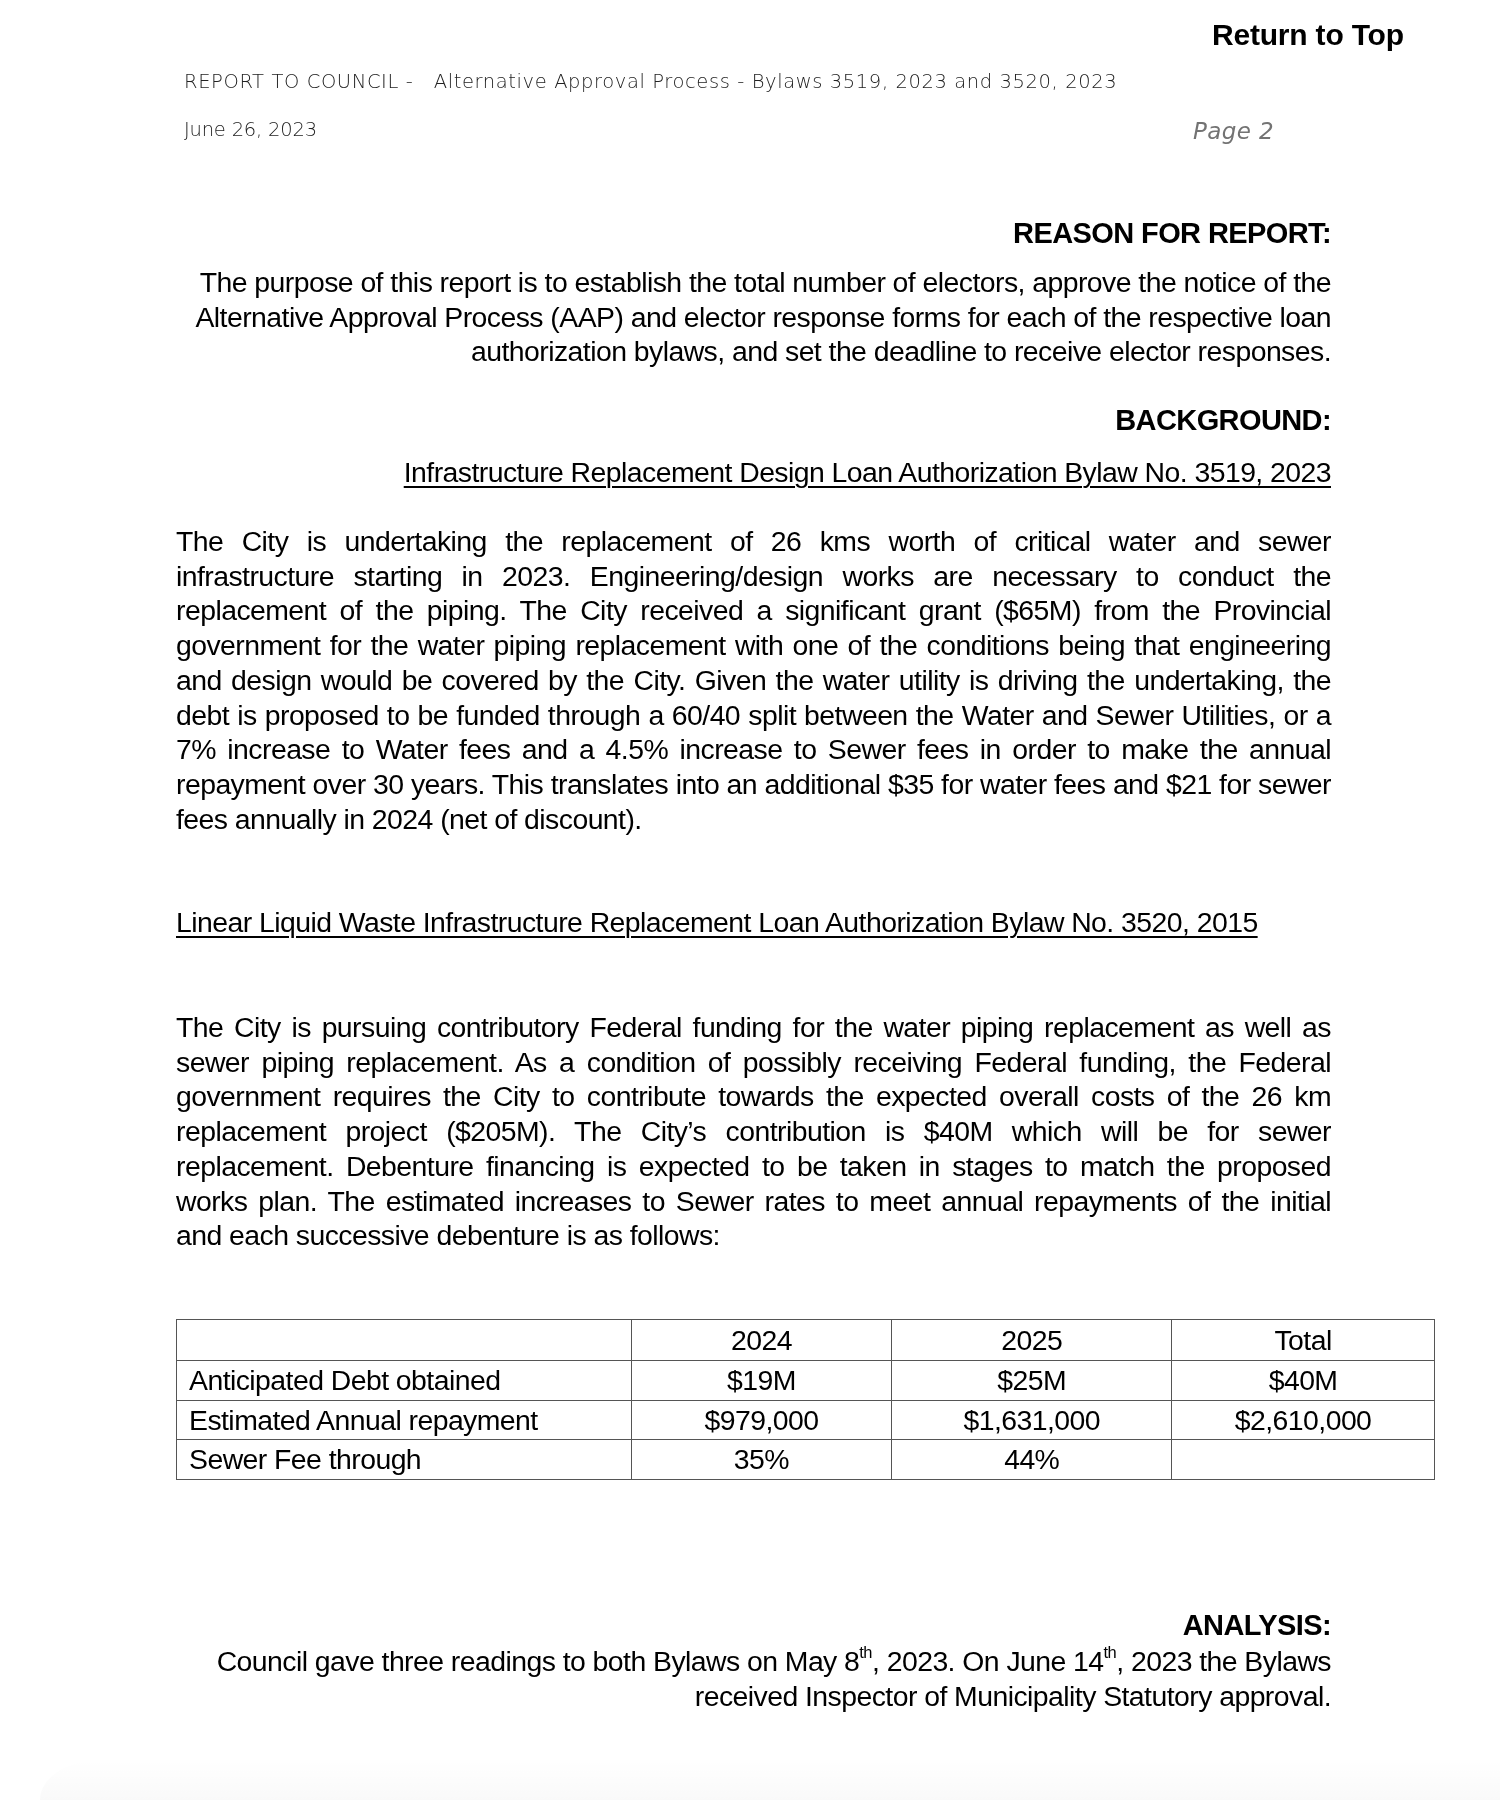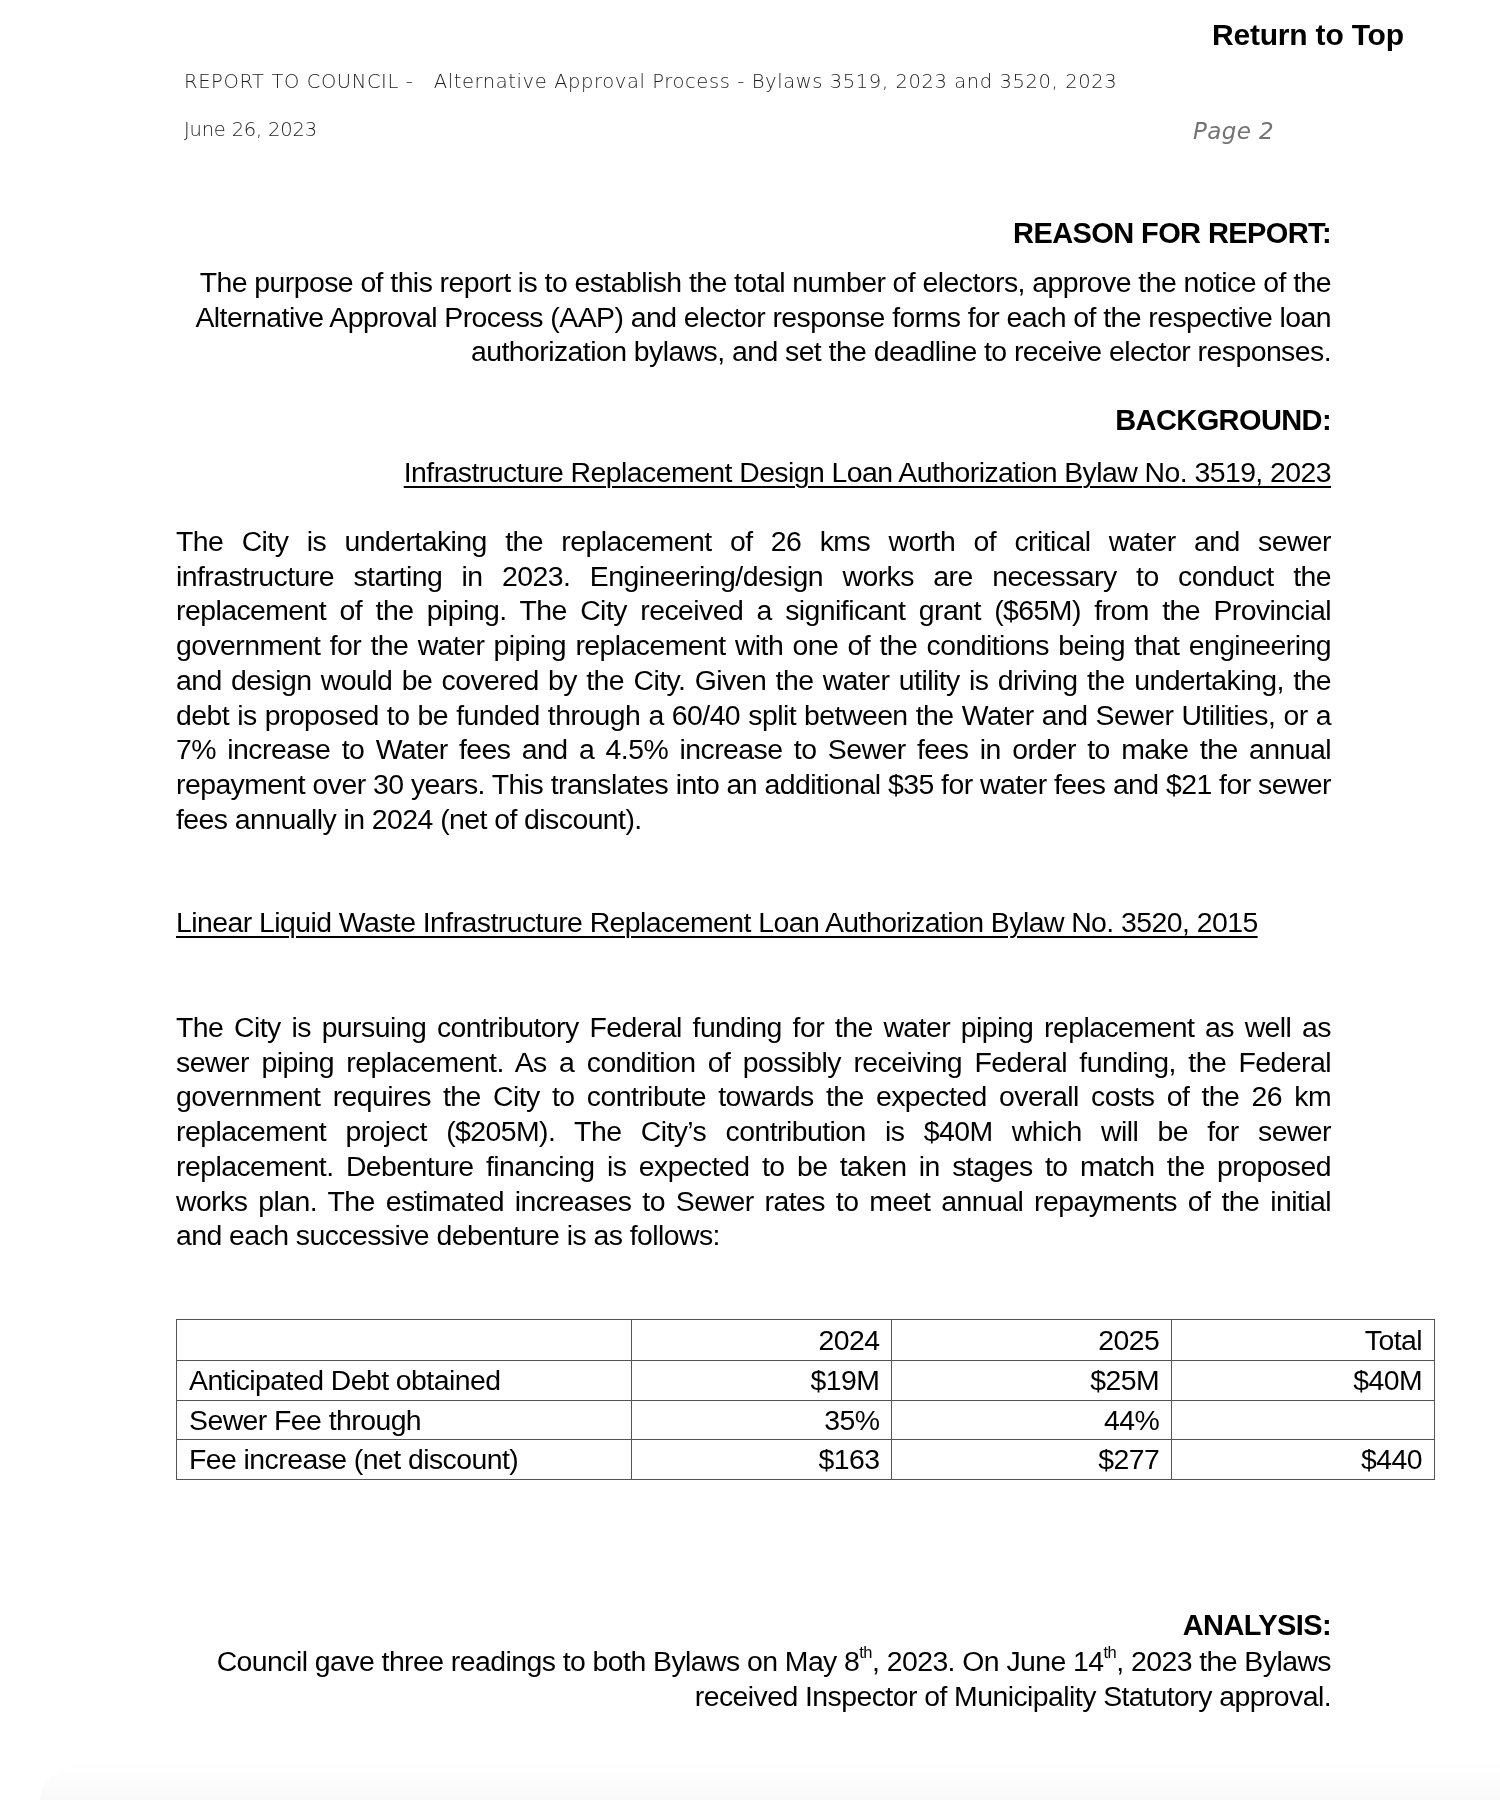--- a/index.html
+++ b/index.html
@@ -38,21 +38,21 @@
   sup { font-size: 0.58em; vertical-align: 0.8em; line-height: 0; }
   table.data {
     position: absolute; left: 176px; top: 1319px; width: 1259px;
     border-collapse: collapse;
     font-family: "Liberation Sans", sans-serif; font-size: 28.4px; letter-spacing: -0.55px;
   }
   table.data td {
     border: 1.6px solid #555; height: 38.5px; padding: 0 12px; line-height: 30px;
     vertical-align: middle;
   }
-  table.data td.c { text-align: right; }
+  table.data td.c { text-align: center; }
   table.data tr.head td { height: 40px; }
 </style>
 </head>
 <body>
 
 <a class="return-top">Return to Top</a>
 
 <div class="hdr hdr-title">REPORT TO COUNCIL -   Alternative Approval Process - Bylaws 3519, 2023 and 3520, 2023</div>
 <div class="hdr hdr-date">June 26, 2023</div>
 <div class="hdr-page">Page 2</div>
@@ -81,30 +81,30 @@
     <td class="c">2025</td>
     <td class="c">Total</td>
   </tr>
   <tr>
     <td>Anticipated Debt obtained</td>
     <td class="c">$19M</td>
     <td class="c">$25M</td>
     <td class="c">$40M</td>
   </tr>
   <tr>
+    <td>Estimated Annual repayment</td>
+    <td class="c">$979,000</td>
+    <td class="c">$1,631,000</td>
+    <td class="c">$2,610,000</td>
+  </tr>
+  <tr>
     <td>Sewer Fee through</td>
     <td class="c">35%</td>
     <td class="c">44%</td>
     <td class="c"></td>
-  </tr>
-  <tr>
-    <td>Fee increase (net discount)</td>
-    <td class="c">$163</td>
-    <td class="c">$277</td>
-    <td class="c">$440</td>
   </tr>
 </tbody>
   </table>
 
 <div class="content h" style="top:1608px;">ANALYSIS:</div>
 <div class="content" style="top:1644px;"><span>Council gave three readings to both Bylaws on May 8</span><sup>th</sup><span>, 2023.  On June 14</span><sup>th</sup><span>, 2023 the Bylaws received Inspector of Municipality Statutory approval.</span></div>
 
 <div class="page-shadow"></div>
 
 </body></html>

